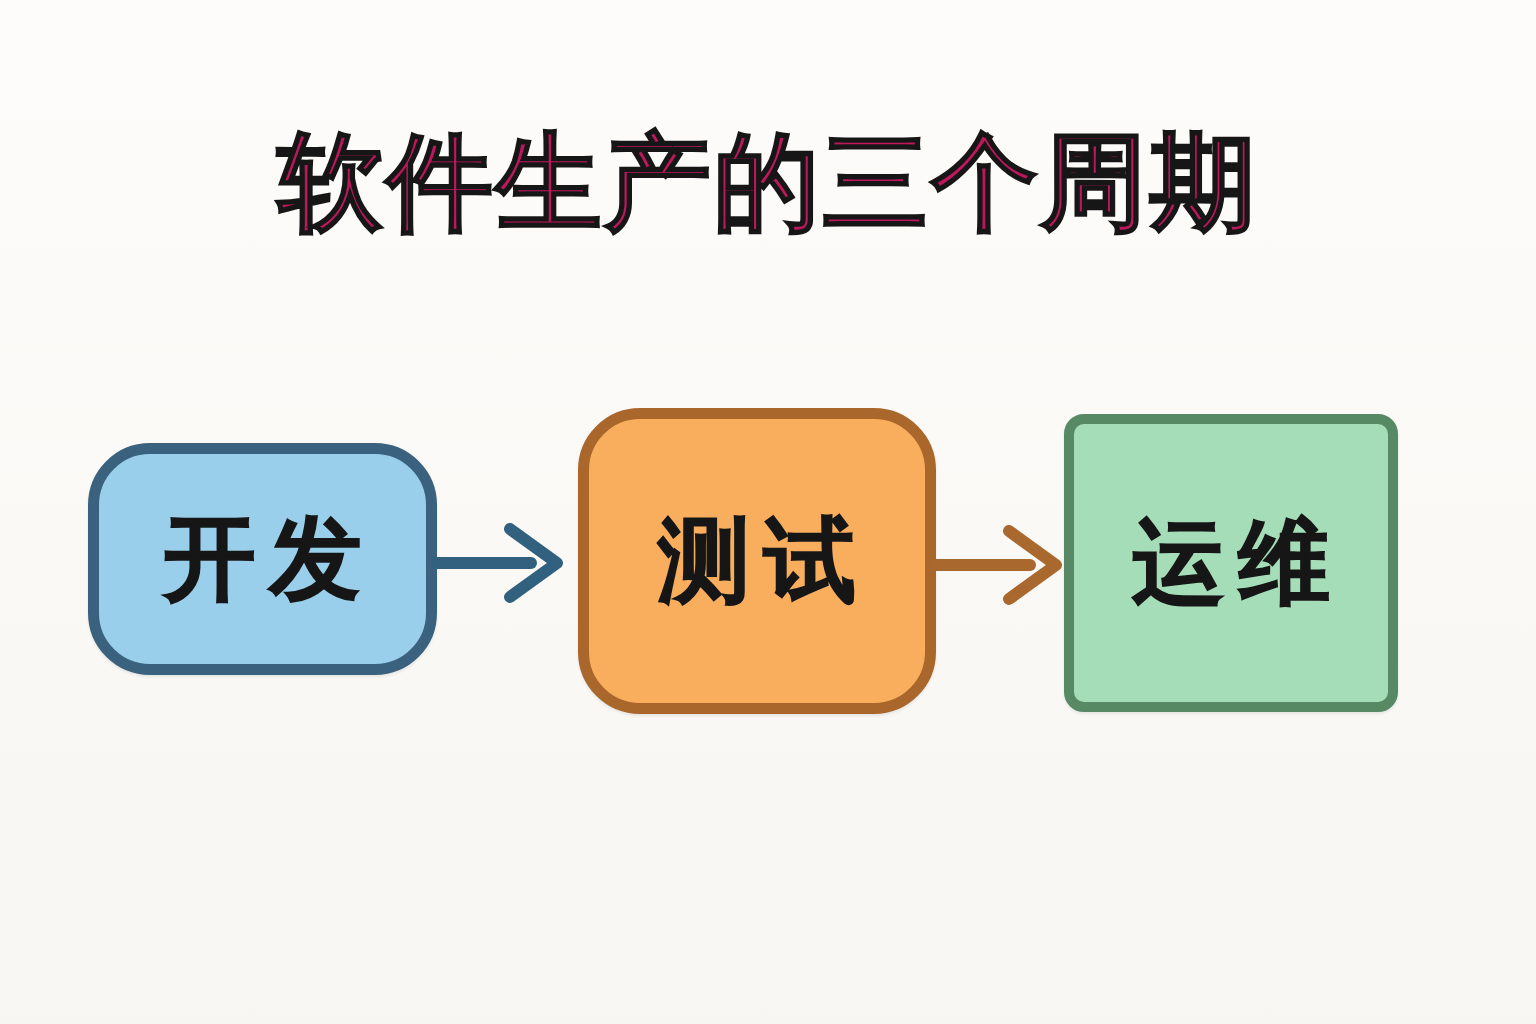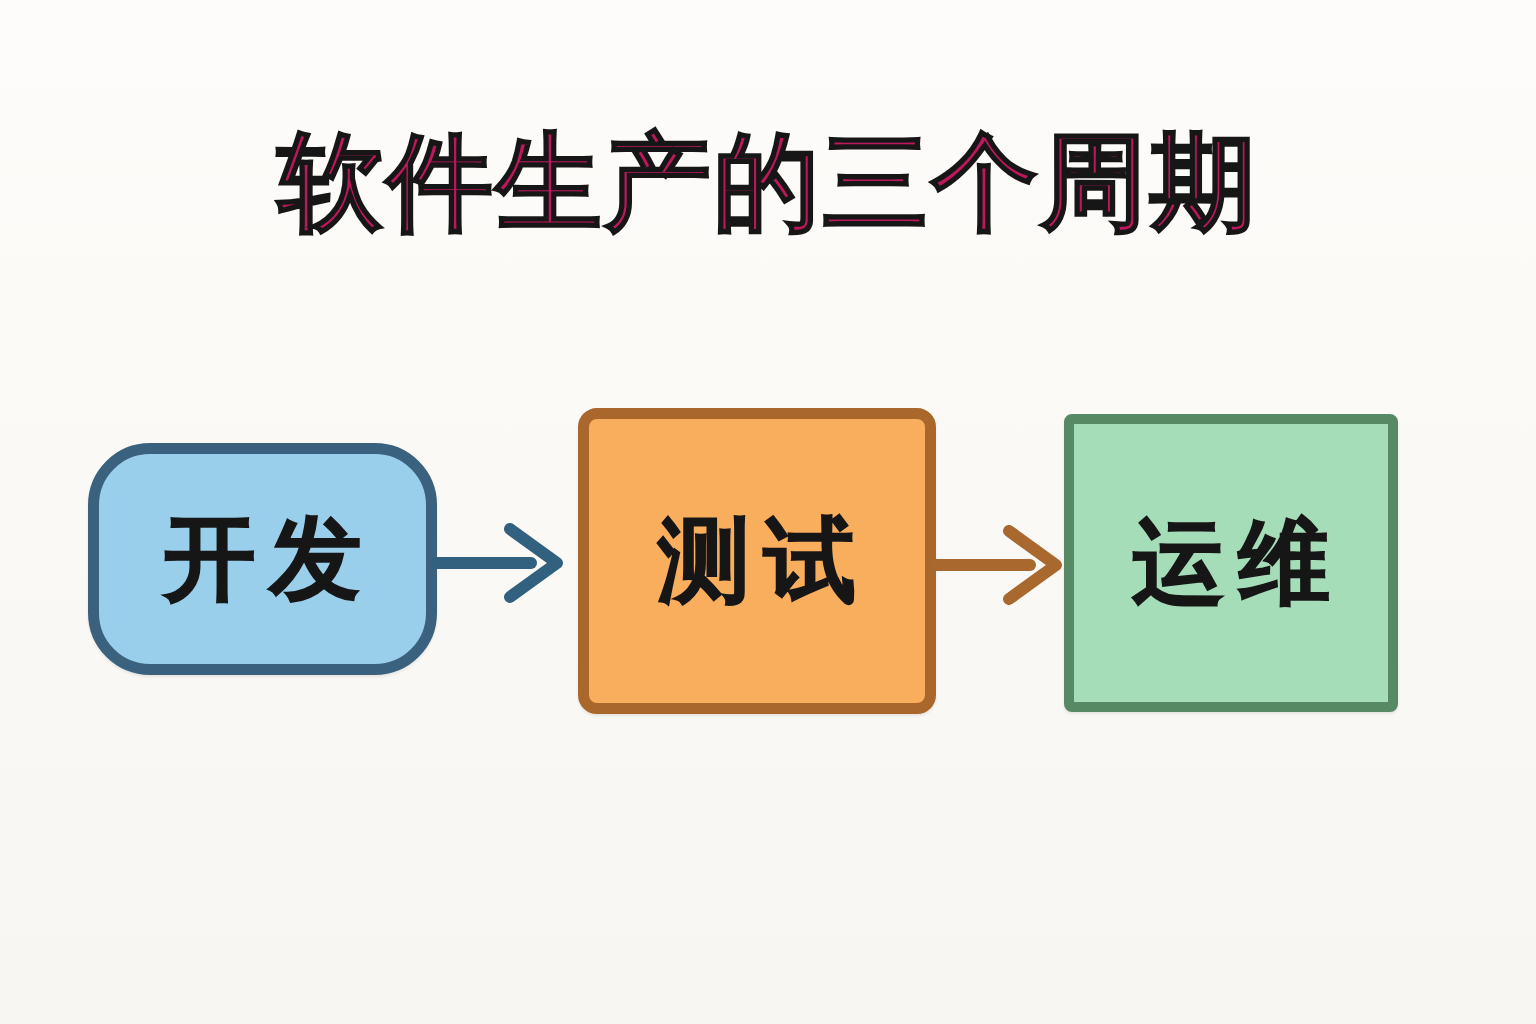--- a/index.html
+++ b/index.html
@@ -41,21 +41,21 @@
     border: 11px solid transparent;
     margin-top: 36px;
   }
   .node-test {
     left: 578px; top: 408px;  width: 358px; height: 306px;
     border: 11px solid transparent;
   }
   .node-ops {
     left: 1064px; top: 414px; width: 334px; height: 298px;
     border: 10px solid transparent;
-    border-radius: 8px;
+    border-radius: 20px;
   }
   .node-label {
     font-size: 92px;
     font-weight: 900;
     letter-spacing: 14px;
     text-indent: 14px;
     color: #161616;
     -webkit-text-stroke: 1.5px #161616;
     user-select: none;
   }
@@ -74,21 +74,21 @@
 
 <div class="flow-node node-dev" style="background-color: rgb(154, 207, 235); border-color: rgb(58, 98, 126);">
   <span class="node-label">开发</span>
 </div>
 
 <svg class="flow-arrow arrow-1" viewBox="0 0 140 92">
   <line x1="3" y1="46" x2="100" y2="46" fill="none" stroke-width="12" stroke-linecap="round" stroke="#31617f"></line>
   <polyline points="79,12 126,46 79,80" fill="none" stroke-width="12" stroke-linecap="round" stroke-linejoin="round" stroke="#31617f"></polyline>
 </svg>
 
-<div class="flow-node node-test" style="background-color: rgb(249, 174, 94); border-color: rgb(169, 103, 44); border-radius: 19px;">
+<div class="flow-node node-test" style="background-color: rgb(249, 174, 94); border-color: rgb(169, 103, 44);">
   <span class="node-label">测试</span>
 </div>
 
 <svg class="flow-arrow arrow-2" viewBox="0 0 140 92">
   <line x1="3" y1="46" x2="100" y2="46" fill="none" stroke-width="12" stroke-linecap="round" stroke="#a9682e"></line>
   <polyline points="79,12 126,46 79,80" fill="none" stroke-width="12" stroke-linecap="round" stroke-linejoin="round" stroke="#a9682e"></polyline>
 </svg>
 
 <div class="flow-node node-ops" style="background-color: rgb(165, 221, 184); border-color: rgb(87, 138, 100);">
   <span class="node-label">运维</span>

